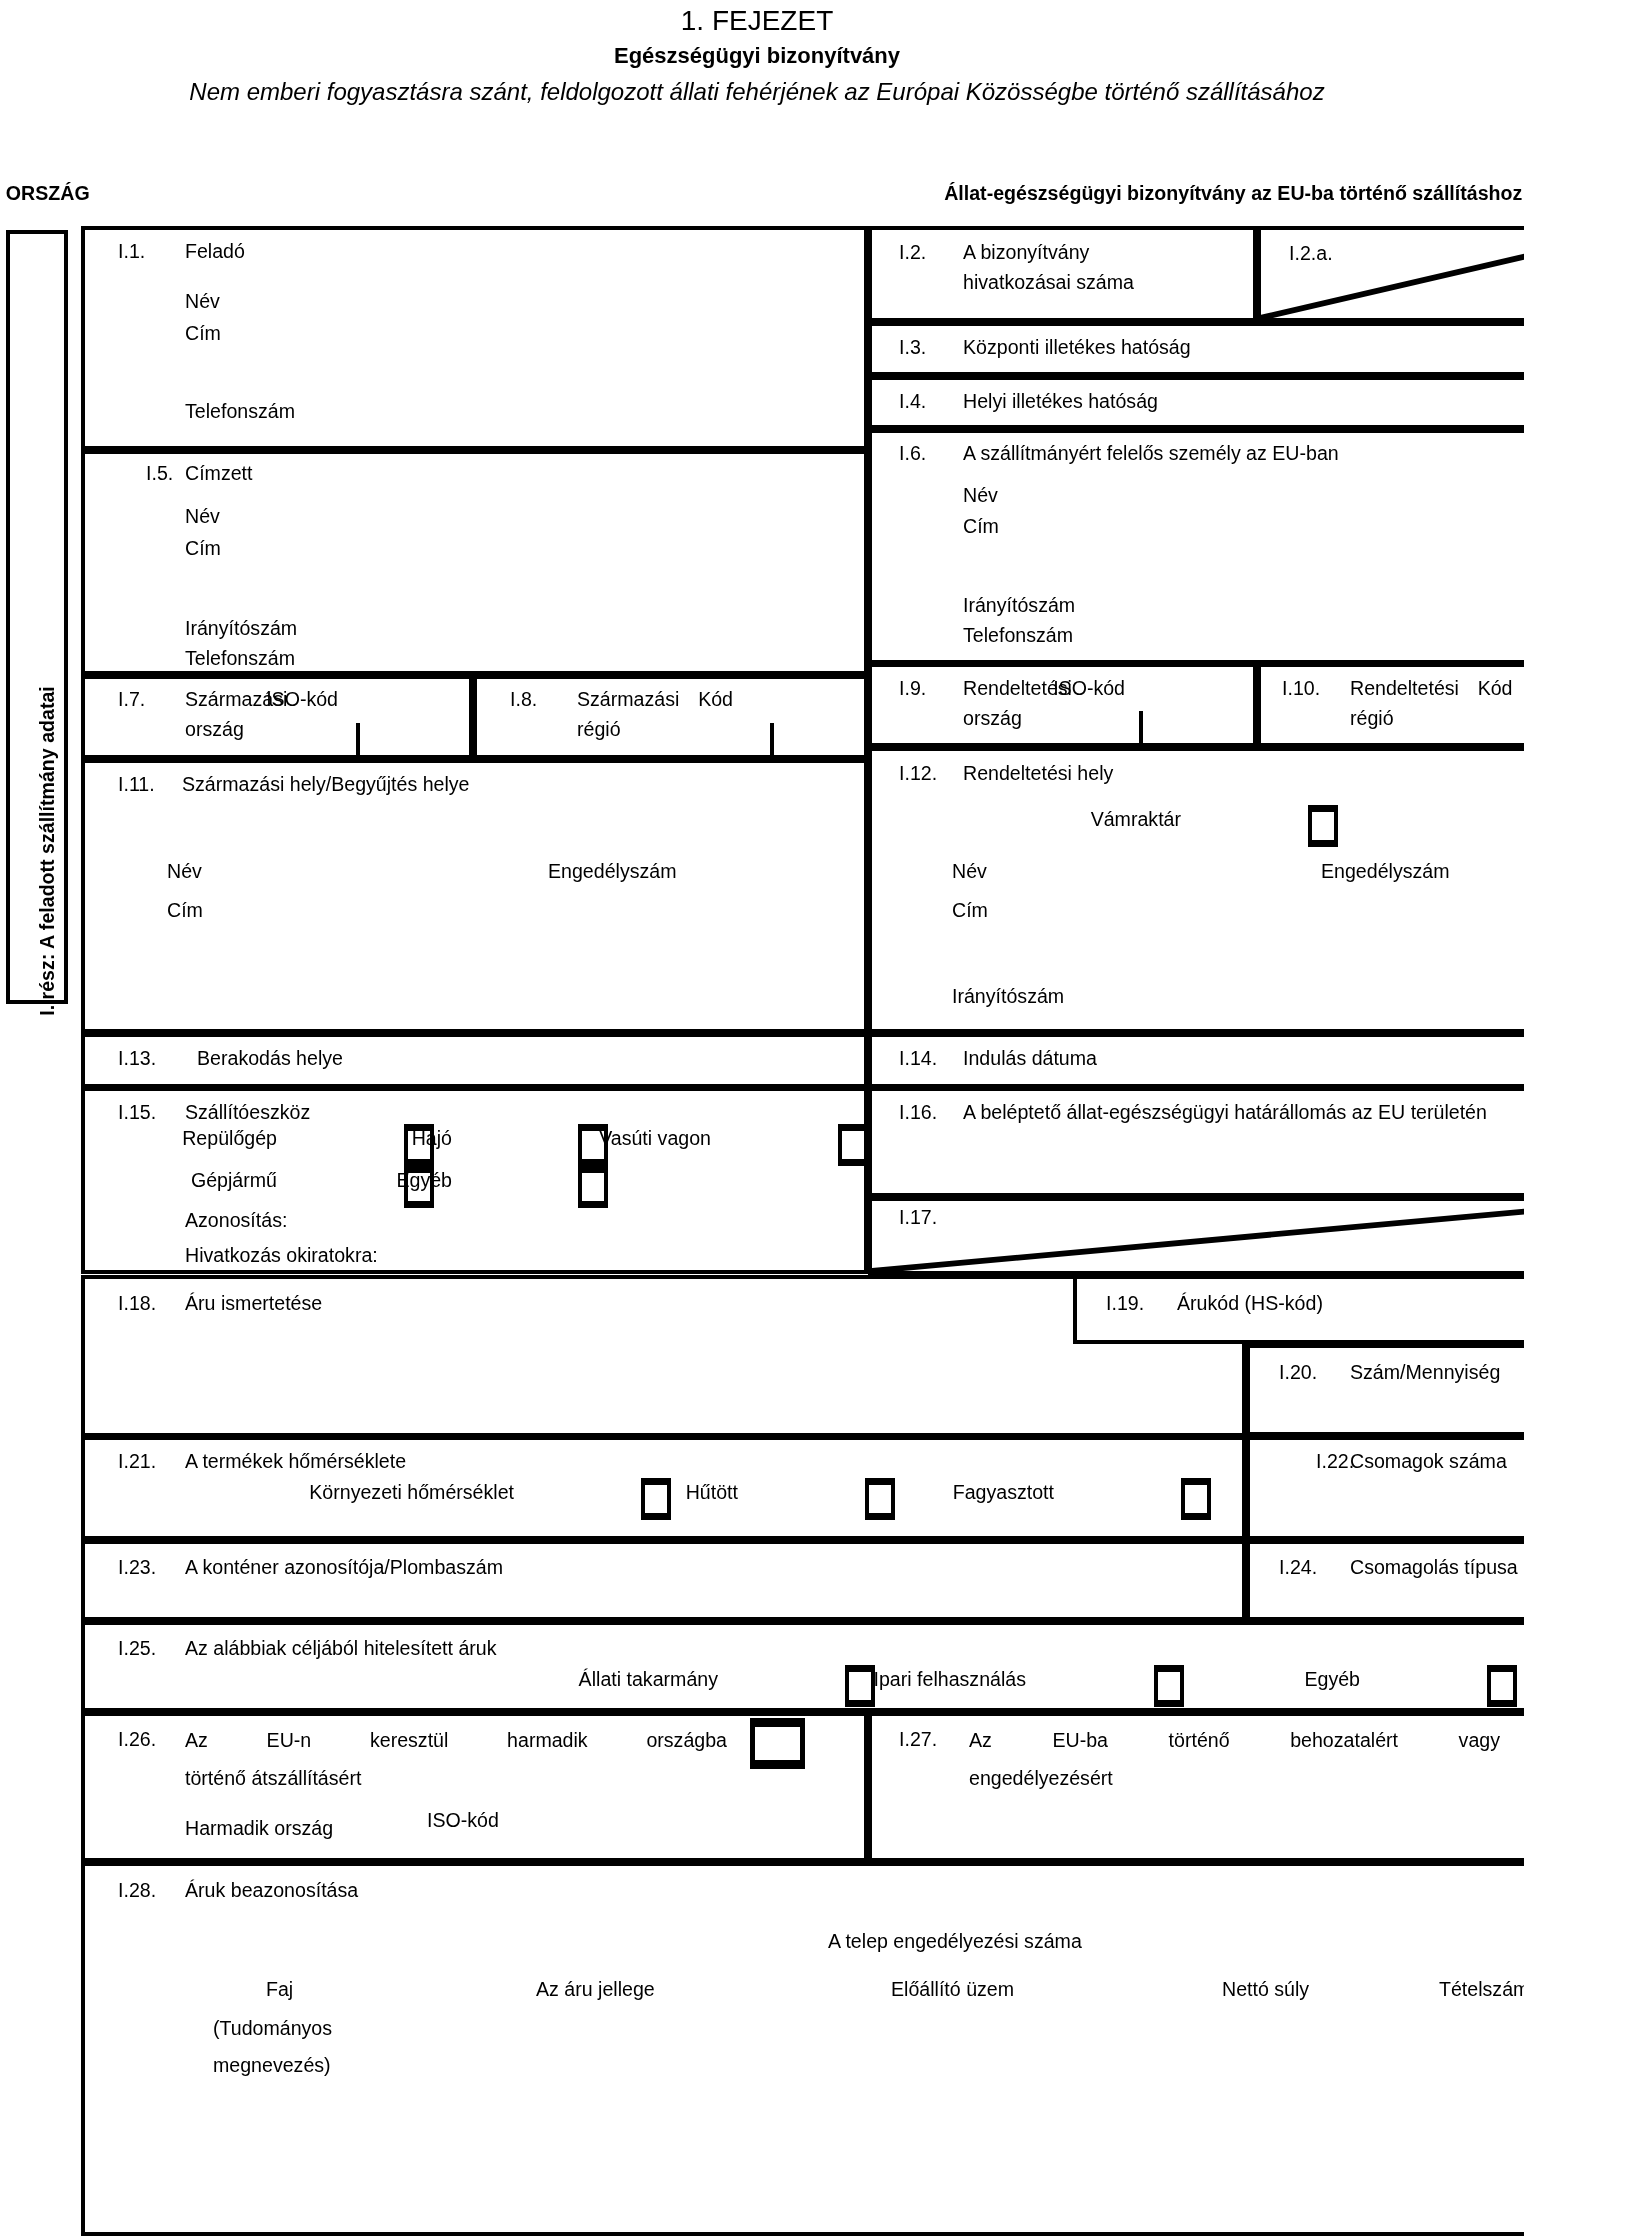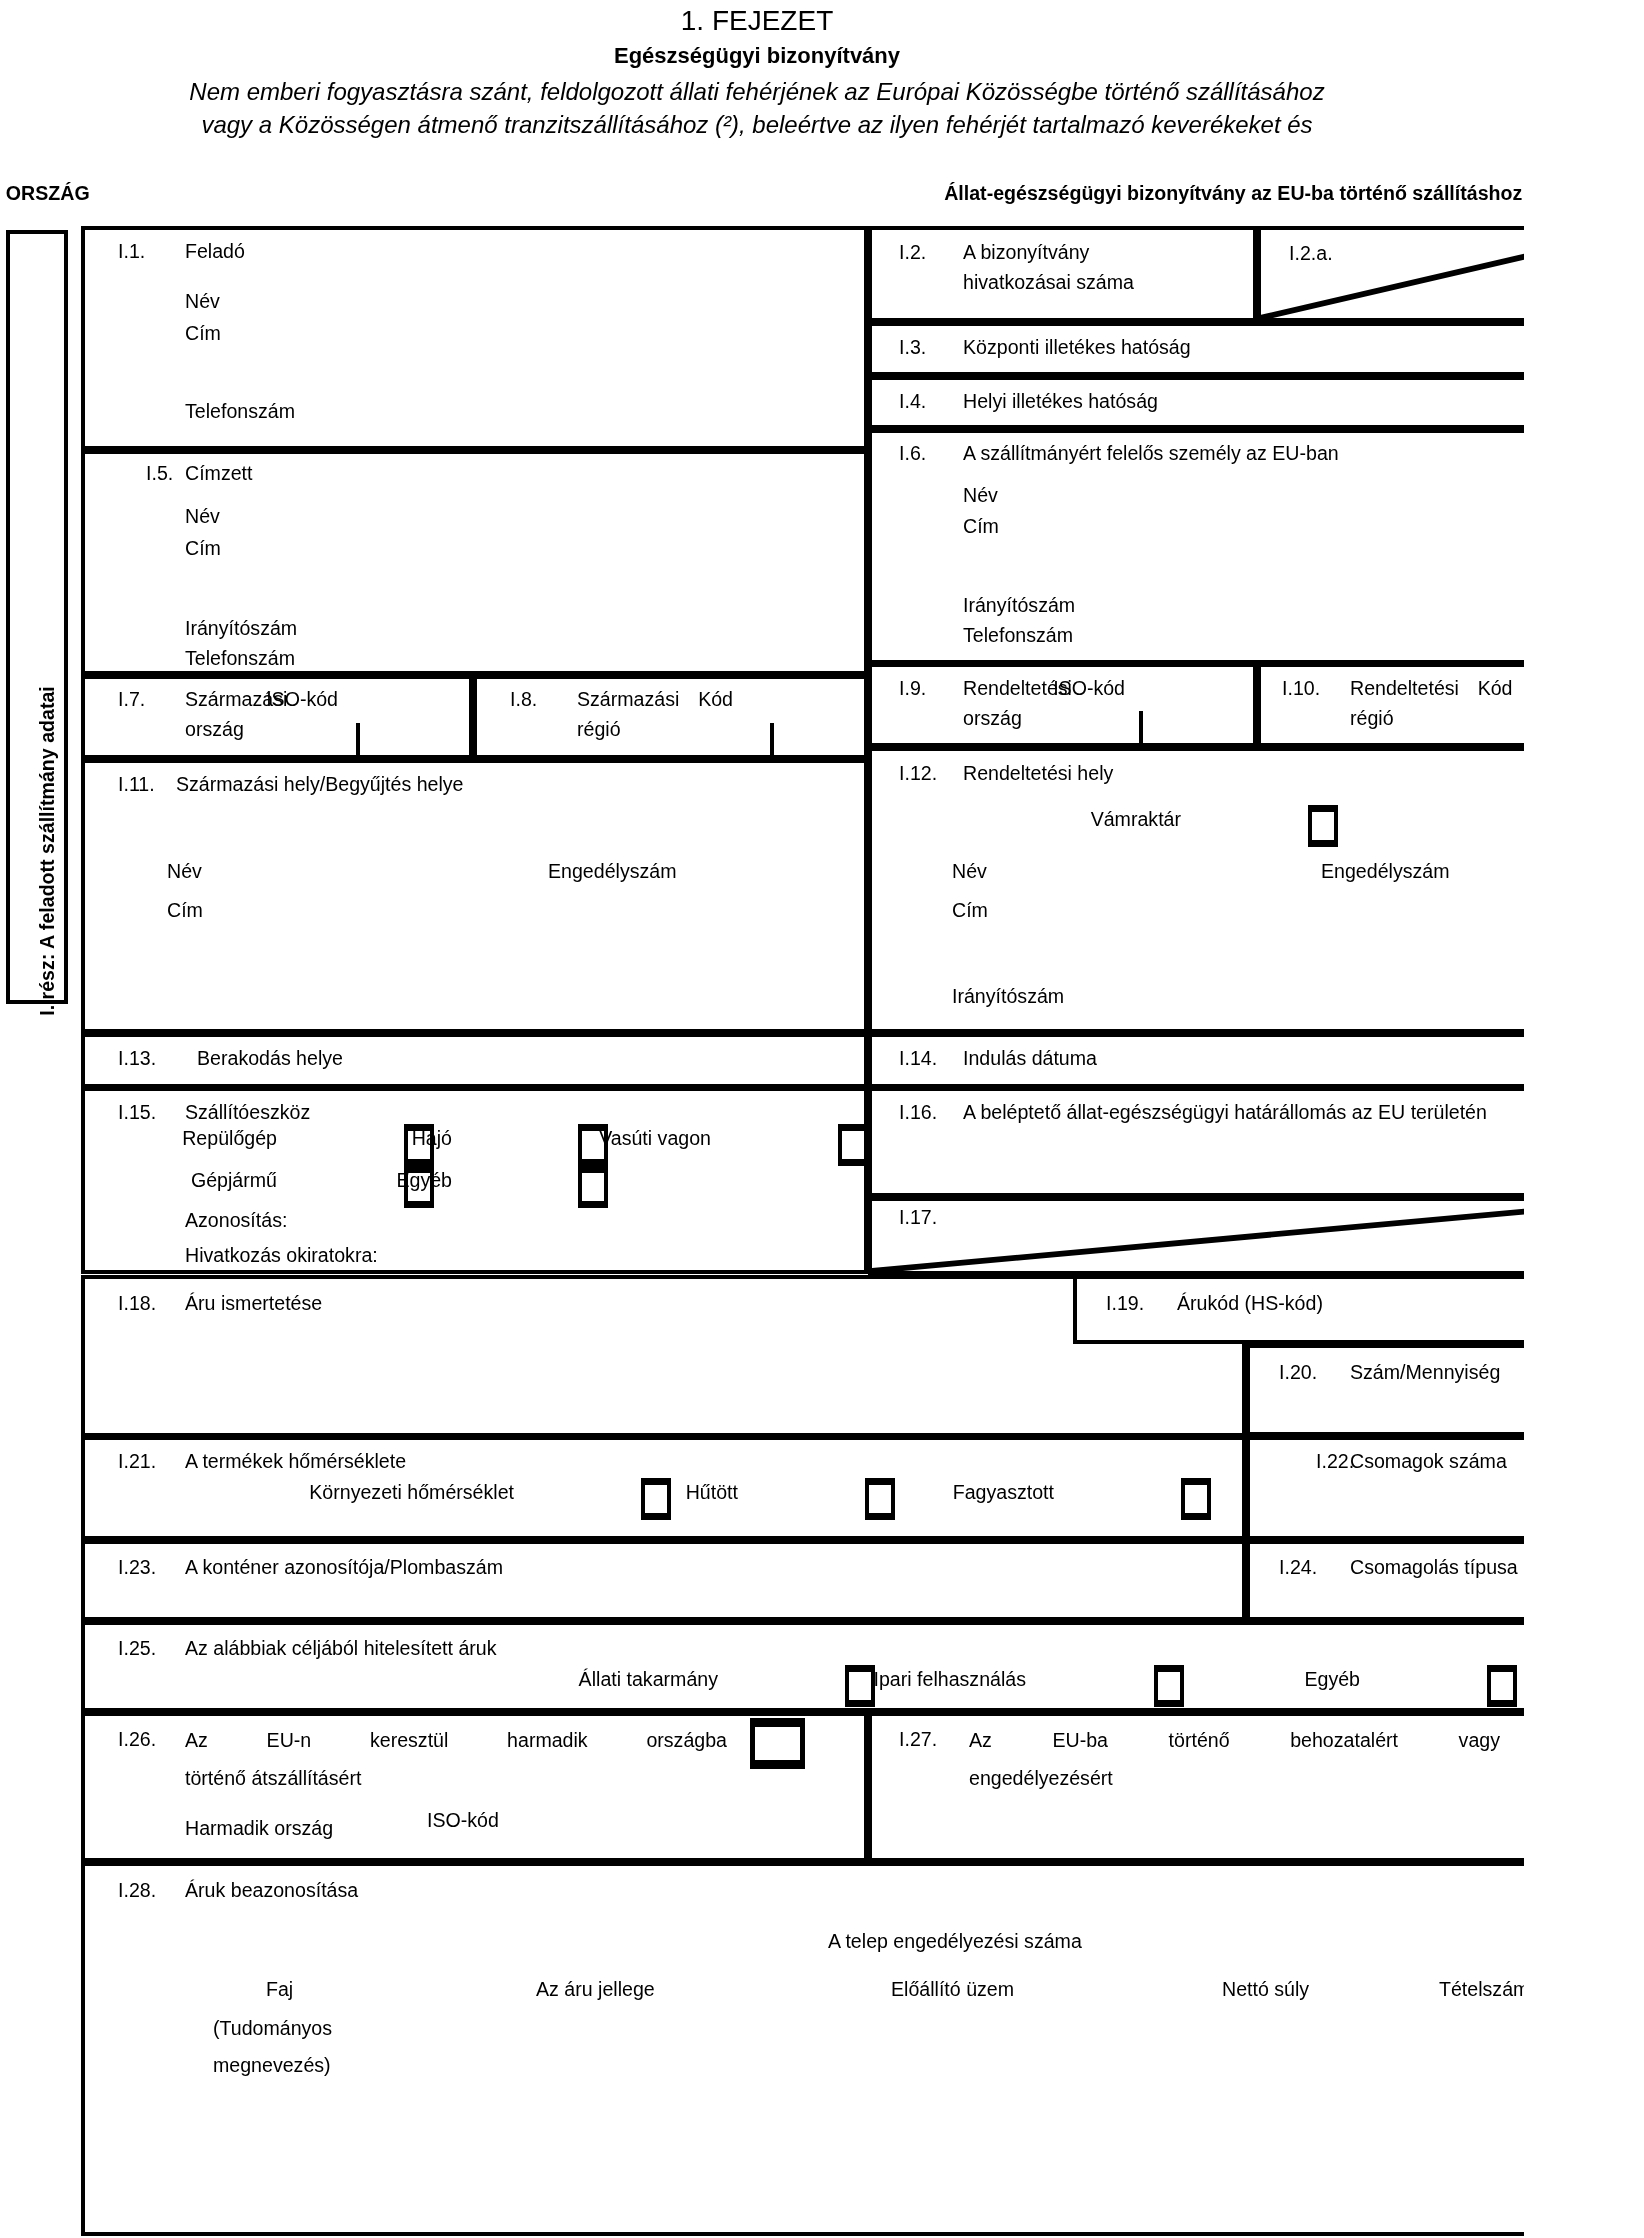--- a/index.html
+++ b/index.html
@@ -30,21 +30,20 @@
   svg{display:block;}
 </style>
 </head>
 <body>
 
 <div id="page">
 
   <div class="hdr-c chapter">1. FEJEZET</div>
   <div class="hdr-c doctitle">Egészségügyi bizonyítvány</div>
   <div class="hdr-c sub" style="top:78px;">Nem emberi fogyasztásra szánt, feldolgozott állati fehérjének az Európai Közösségbe történő szállításához</div>
-  <div class="hdr-c sub" style="top:111px;">vagy a Közösségen átmenő tranzitszállításához (²), beleértve az ilyen fehérjét tartalmazó keverékeket és</div>
   <div class="t boldlab" style="left:5.8px;top:183px;">ORSZÁG</div>
   <div class="t boldlab" style="right:1.7px;top:183px;">Állat-egészségügyi bizonyítvány az EU-ba történő szállításhoz</div>
 
   <div class="b" style="left:5.8px;top:230px;width:62px;height:774px;">
     <div class="rot">I. rész: A feladott szállítmány adatai</div>
   </div>
 
   <div class="b" style="left:81px;top:226px;width:787px;height:224px;"></div>
   <div class="b" style="left:81px;top:450px;width:787px;height:225px;"></div>
   <div class="b" style="left:81px;top:675px;width:392px;height:84px;"></div>
@@ -133,21 +132,21 @@
   <span class="t" style="left:963px;top:708px;">ország</span>
   <span class="tick" style="left:1139px;top:711px;"></span>
 
   <span class="t" style="left:1282px;top:678px;">I.10.</span>
   <span class="t" style="left:1350px;top:678px;">Rendeltetési</span>
   <span class="t" style="right:11.5px;top:678px;">Kód</span>
   <span class="t" style="left:1350px;top:708px;">régió</span>
   <span class="tick" style="left:1552px;top:711px;"></span>
 
   <span class="t" style="left:118px;top:774px;">I.11.</span>
-  <span class="t" style="left:176px;top:774px;text-align:right;">Származási hely/Begyűjtés helye</span>
+  <span class="t" style="left:182px;top:774px;text-align:right;">Származási hely/Begyűjtés helye</span>
   <span class="t" style="left:167px;top:861px;">Név</span>
   <span class="t" style="left:548px;top:861px;">Engedélyszám</span>
   <span class="t" style="left:167px;top:900px;">Cím</span>
 
   <span class="t" style="left:899px;top:763px;text-align:right;">I.12.</span>
   <span class="t" style="left:963px;top:763px;">Rendeltetési hely</span>
   <span class="t" style="right:343px;top:809px;">Vámraktár</span>
   <span class="cb" style="left:1308px;top:805px;"></span>
   <span class="t" style="left:952px;top:861px;">Név</span>
   <span class="t" style="left:1321px;top:861px;">Engedélyszám</span>

